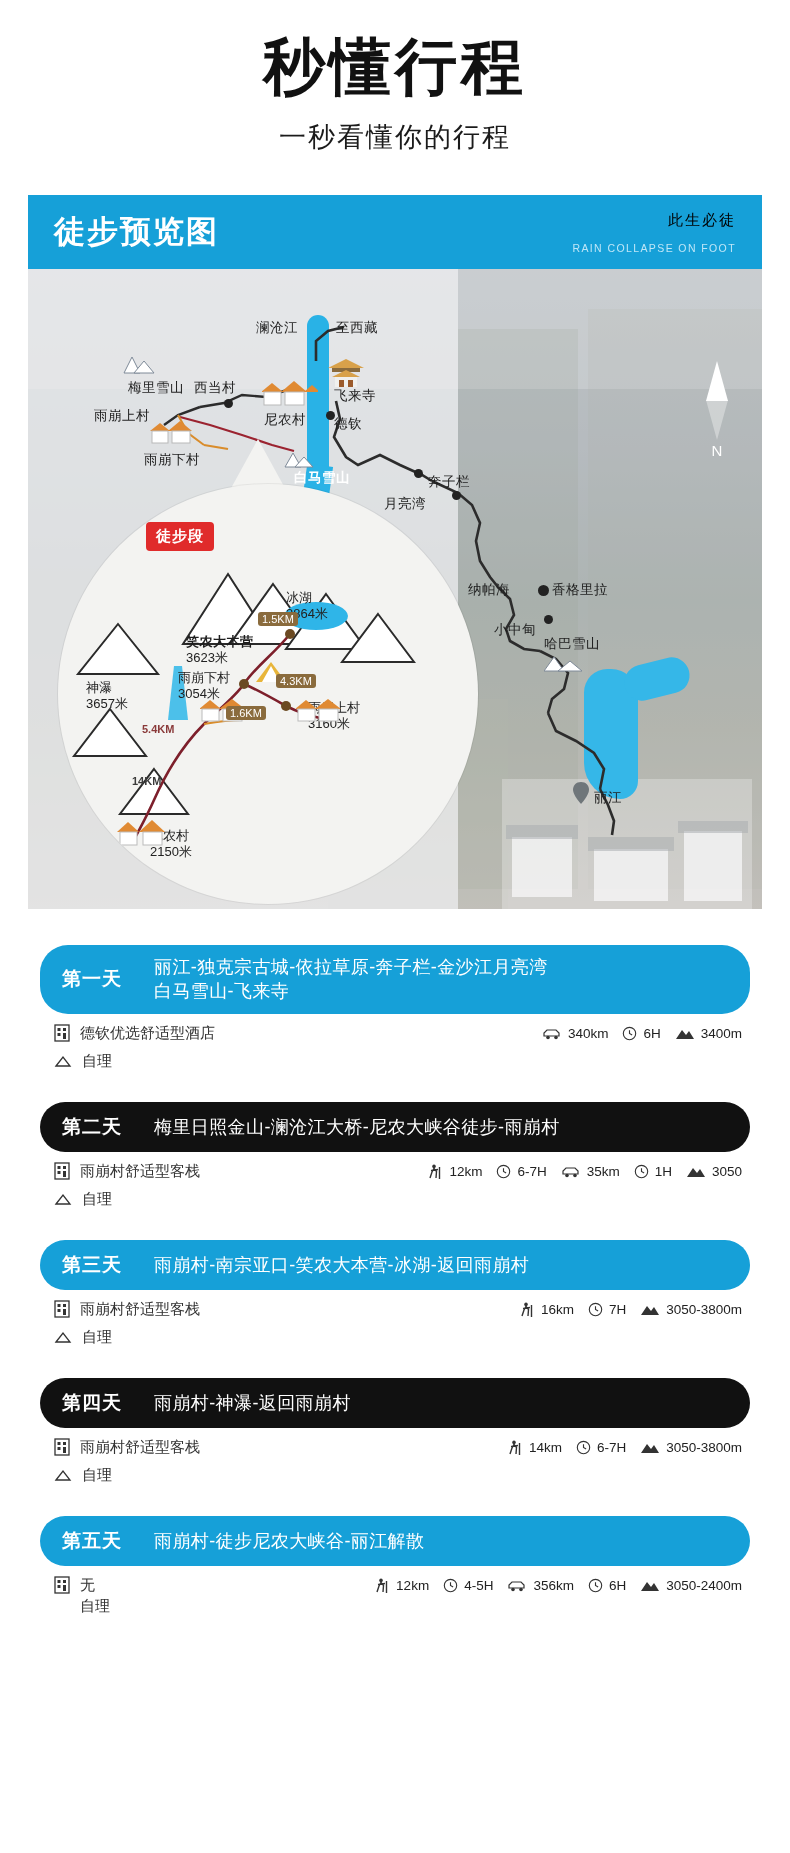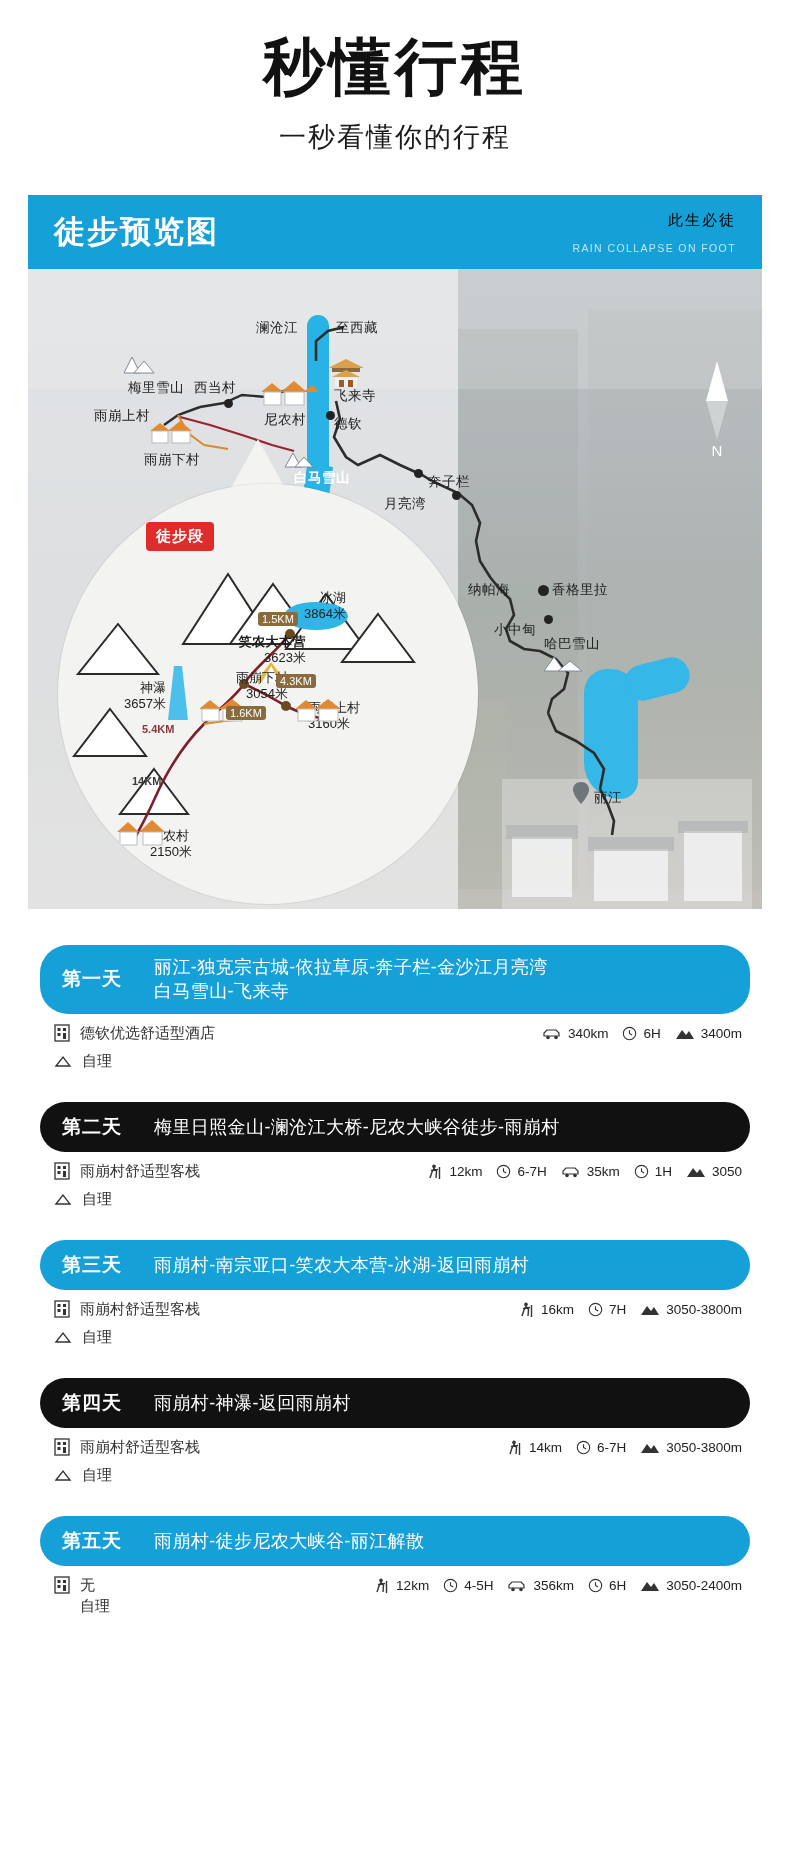--- a/index.html
+++ b/index.html
@@ -98,21 +98,21 @@
     padding:5px 10px; border-radius:4px; letter-spacing:1px;
   }
 
   
   .lbl {
     position:absolute; font-size:13.5px; color:#1d1d1d; white-space:nowrap;
     letter-spacing:0.5px;
   }
   .lbl.w { color:#fff; }
   .lbl.b { font-weight:bold; }
-  .lbl2 { position:absolute; font-size:13px; color:#222; text-align:right; white-space:nowrap; line-height:1.25; }
+  .lbl2 { position:absolute; font-size:13px; color:#222; text-align:left; white-space:nowrap; line-height:1.25; }
   .km {
     position:absolute; font-size:11px; color:#fff; background:#8a6b3d;
     padding:1px 4px; border-radius:3px; white-space:nowrap;
   }
   .km.plain { background:transparent; color:#6b5630; font-weight:bold; }
   .dot { position:absolute; width:9px;height:9px;border-radius:50%; background:#222; }
   .dot.big { width:11px;height:11px; }
   .compass { position:absolute; right:34px; top:92px; text-align:center; color:#fff; }
   .compass .needle { width:0;height:0;border-left:11px solid transparent;border-right:11px solid transparent;border-bottom:40px solid #ffffff; margin:0 auto; }
   .compass .needle2 { width:0;height:0;border-left:11px solid transparent;border-right:11px solid transparent;border-top:40px solid rgba(255,255,255,0.35); margin:-1px auto 0;}

